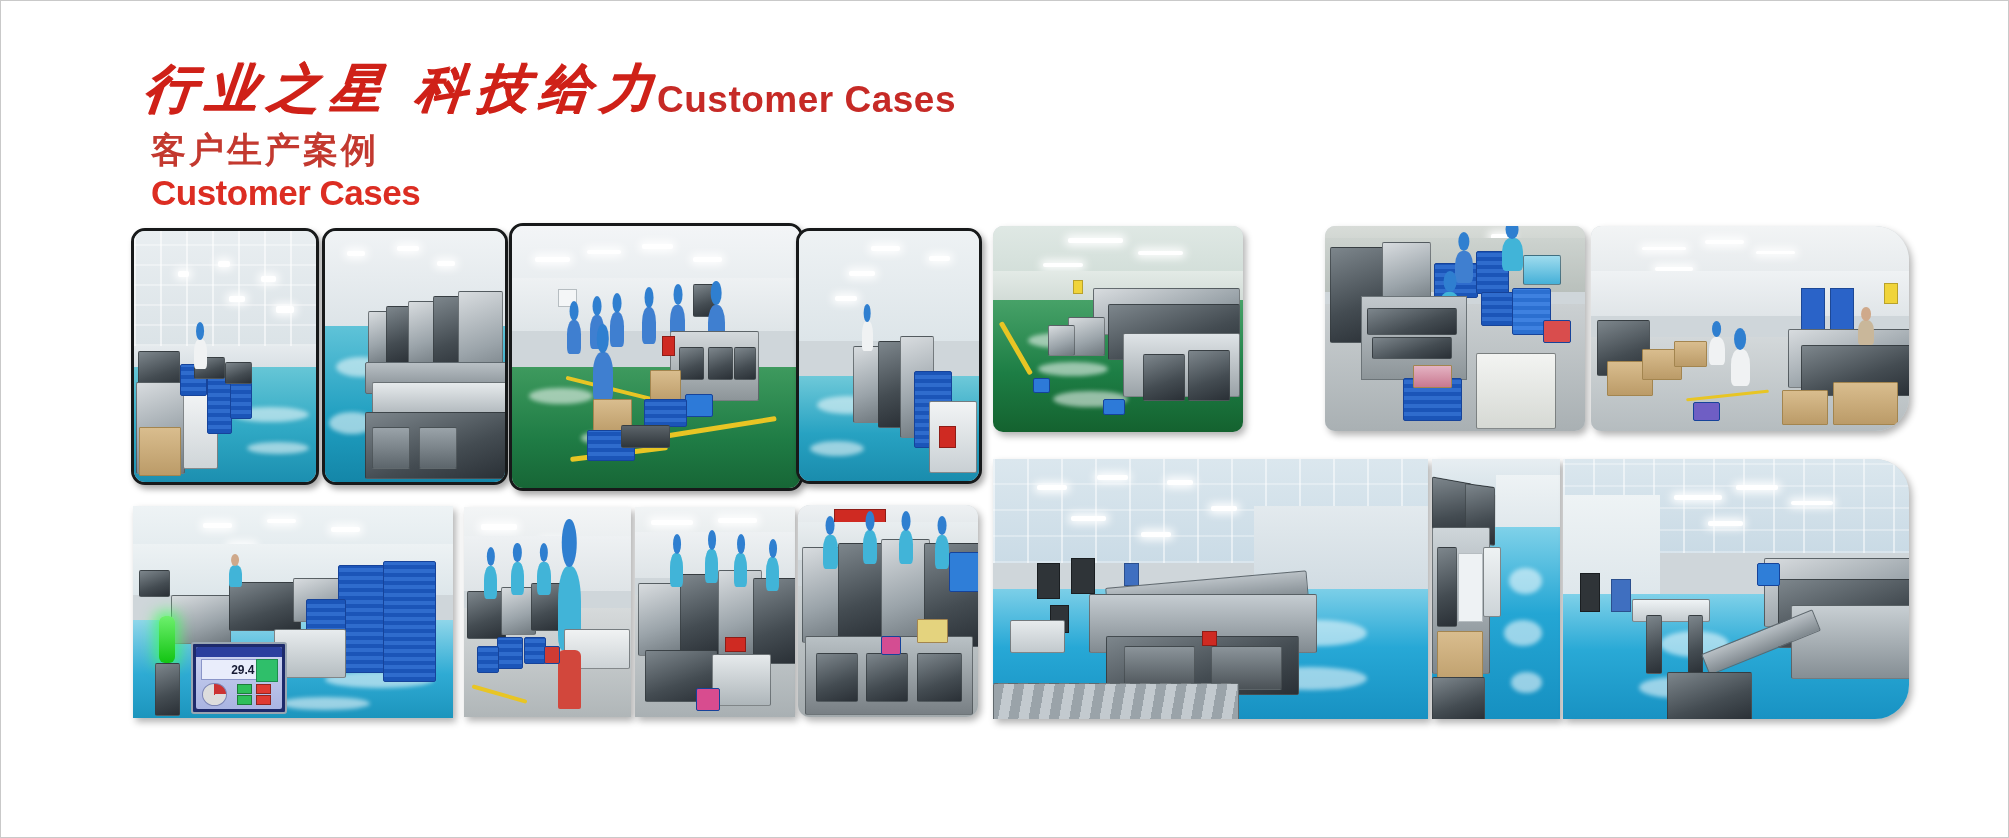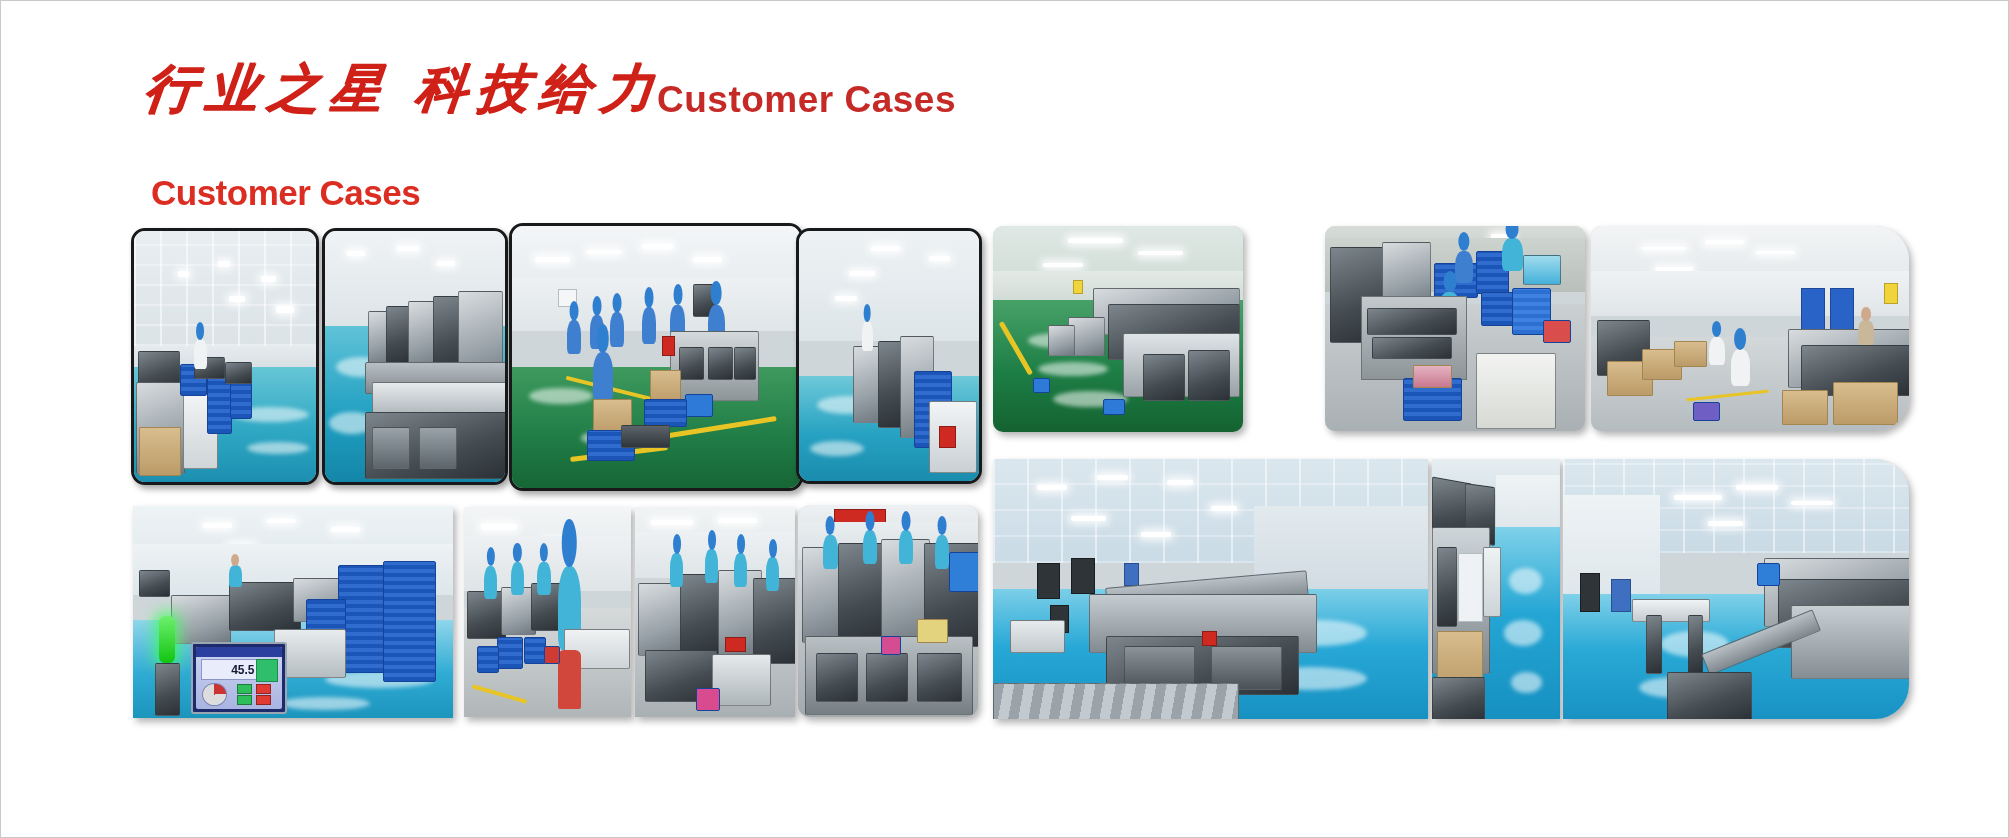--- a/index.html
+++ b/index.html
@@ -318,20 +318,21 @@
 </head>
 <body>
 
 <div id="slide">
 
   <div id="header">
     <div class="calligraphy">行业之星 科技给力</div>
 
     <div class="headline-en">Customer Cases</div>
 
+    <div class="subtitle-cn">客户生产案例</div>
 
     <div class="subtitle-en">Customer Cases</div>
   </div>
 
   <div class="photo framed" style="left:130px; top:227px; width:182px; height:251px;">
     <div class="scene">
       <div class="ceil" style="height:46%"></div>
       <div class="lamp" style="left:24%; top:16%; width:6%; height:2.2%"></div>
       <div class="lamp" style="left:46%; top:12%; width:7%; height:2.2%"></div>
       <div class="lamp" style="left:70%; top:18%; width:8%; height:2.4%"></div>
@@ -565,21 +566,21 @@
       <div class="person cyan" style="left:30%; top:28%; width:4%; height:10%">
           <div class="head"></div>
         </div>
 
       <div class="tower" style="left:8%; top:52%; width:5%; height:22%;"></div>
       <div class="mach dark" style="left:7%; top:74%; width:7%; height:24%"></div>
 
       <div class="hmi" style="left:18%; top:64%; width:30%; height:34%;">
         <div class="screen">
           <div class="topbar"></div>
-          <div class="bignum">45.5</div>
+          <div class="bignum">29.4</div>
           <div class="okbox"></div>
           <div class="gauge"></div>
           <div class="btn g" style="left:48%; bottom:24%;"></div>
           <div class="btn r" style="left:70%; bottom:24%;"></div>
           <div class="btn g" style="left:48%; bottom:6%;"></div>
           <div class="btn r" style="left:70%; bottom:6%;"></div>
         </div>
       </div>
     </div>
   </div>

